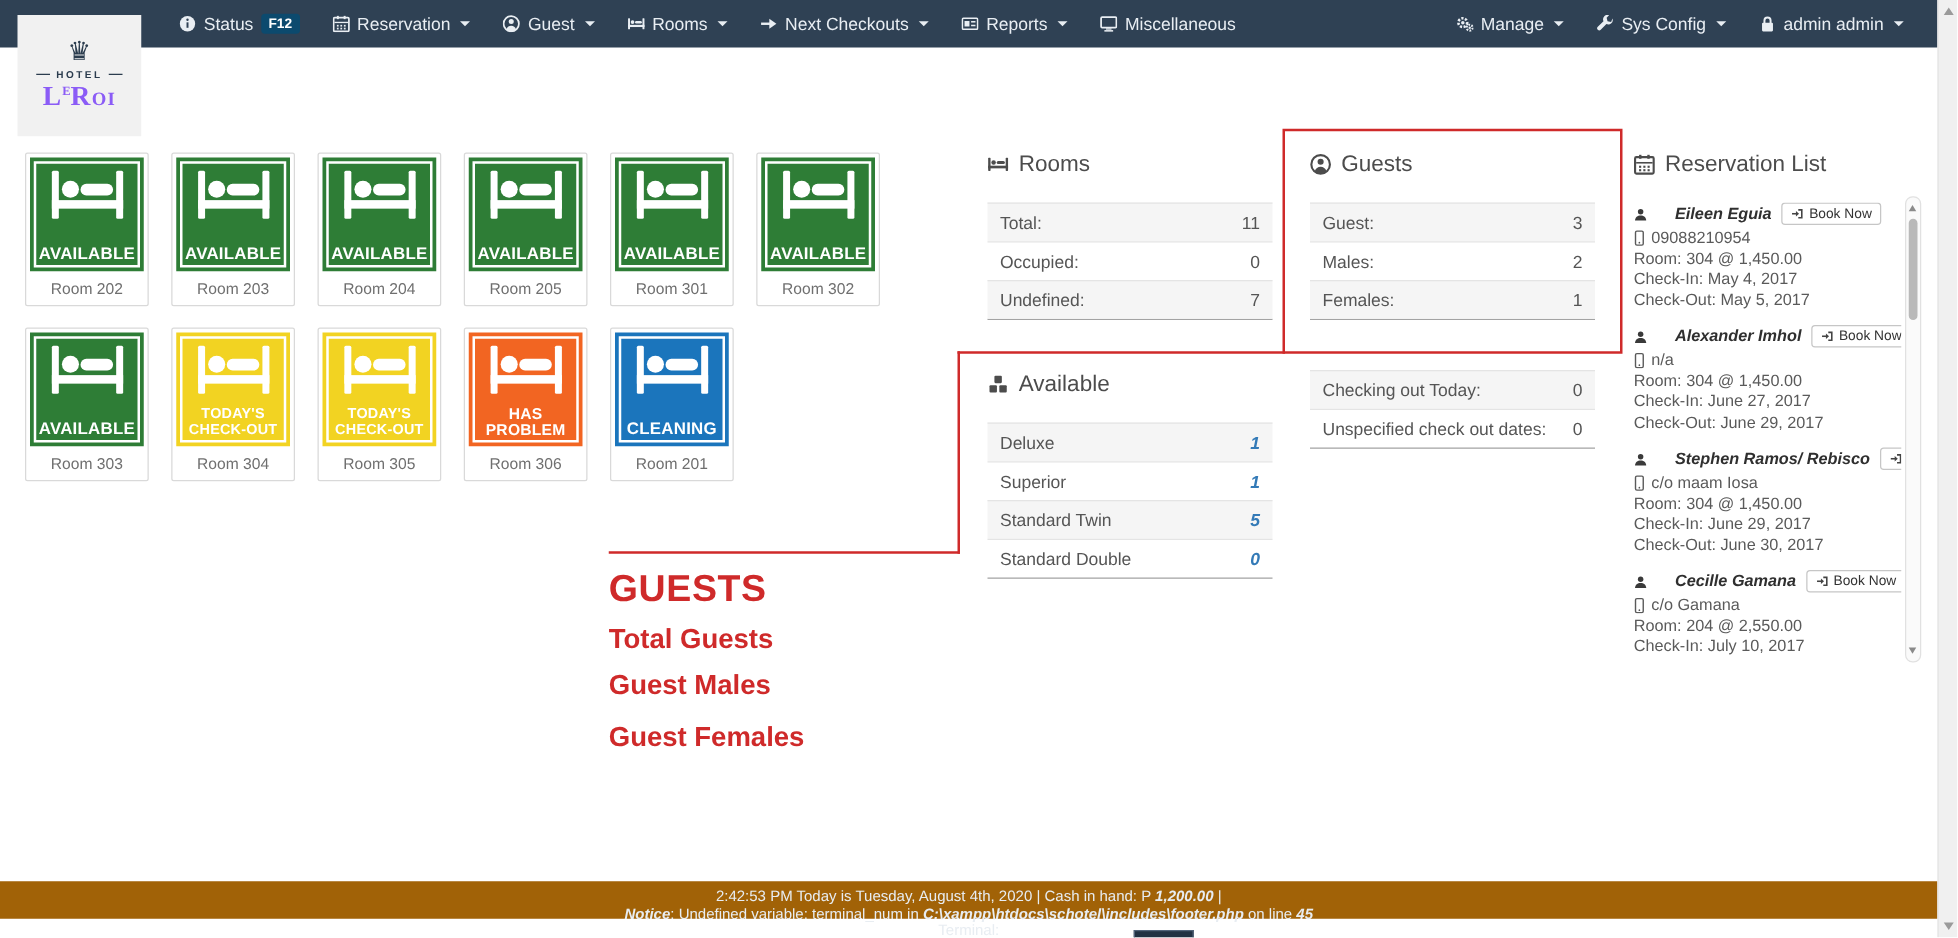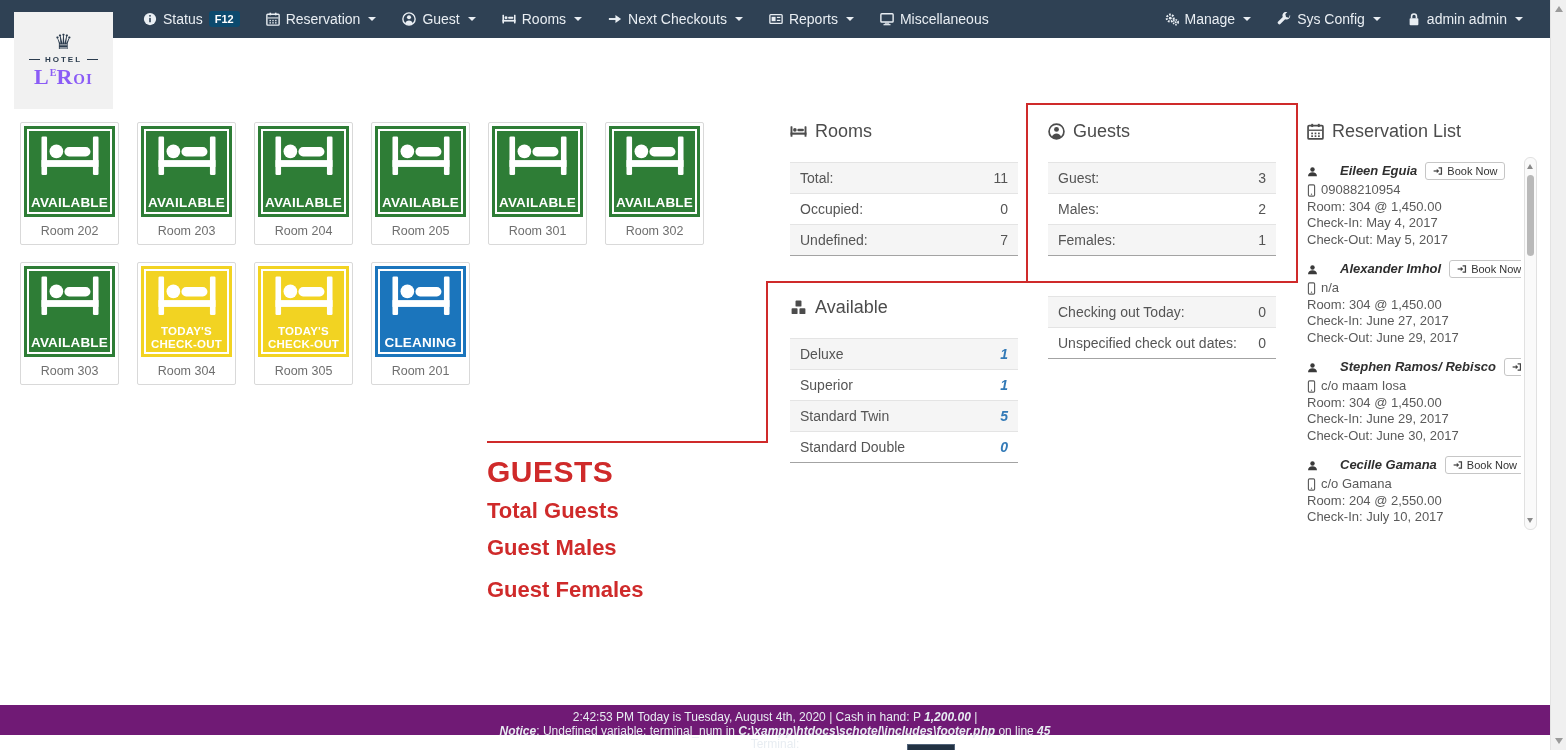--- a/index.html
+++ b/index.html
@@ -105,21 +105,21 @@
   .ann-line { position:absolute; background:#cf2a2a; pointer-events:none; }
   #ann-line-a { left:766px; top:281px; width:262px; height:2px; }
   #ann-line-b { left:766px; top:281px; width:2px;  height:162px; }
   #ann-line-c { left:487px; top:441px; width:281px; height:2px; }
   .ann-text { position:absolute; left:487px; top:455px; color:#cf2a2a; }
   .ann-heading { font-size:30px; font-weight:bold; letter-spacing:.5px; margin:0 0 9px 0; }
   .ann-item { font-size:22px; font-weight:bold; margin:0 0 11px 0; }
   .ann-item:last-child { margin-top:16px; }
 
   
-  .footer { position:absolute; left:0; top:705px; width:1550px; height:30px; background:#701a75;
+  .footer { position:absolute; left:0; top:705px; width:1550px; height:30px; background:#a16207;
             color:#e8edf2; text-align:center; font-size:12px; line-height:13.5px; padding-top:6px; }
   .footer .bi { font-weight:bold; font-style:italic; }
   .terminal-input { position:absolute; left:907px; top:744px; width:48px; height:12px;
                     background:#223243; border:1px solid #52647a; }
 </style>
 </head>
 <body>
 
 <svg width="0" height="0" style="position:absolute" aria-hidden="true">
   <defs>
@@ -379,20 +379,29 @@
       <figure class="tile">
         <div class="tile-img st-checkout">
           <svg class="tile-bed">
               <use href="#i-bed-big"></use>
             </svg>
           <div class="tile-status">TODAY'S CHECK-OUT</div>
         </div>
         <figcaption class="tile-caption">Room 305</figcaption>
       </figure>
       <figure class="tile">
+        <div class="tile-img st-problem">
+          <svg class="tile-bed">
+              <use href="#i-bed-big"></use>
+            </svg>
+          <div class="tile-status">HAS PROBLEM</div>
+        </div>
+        <figcaption class="tile-caption">Room 306</figcaption>
+      </figure>
+      <figure class="tile">
         <div class="tile-img st-cleaning">
           <svg class="tile-bed">
               <use href="#i-bed-big"></use>
             </svg>
           <div class="tile-status">CLEANING</div>
         </div>
         <figcaption class="tile-caption">Room 201</figcaption>
       </figure>
     </div>
   </section>

